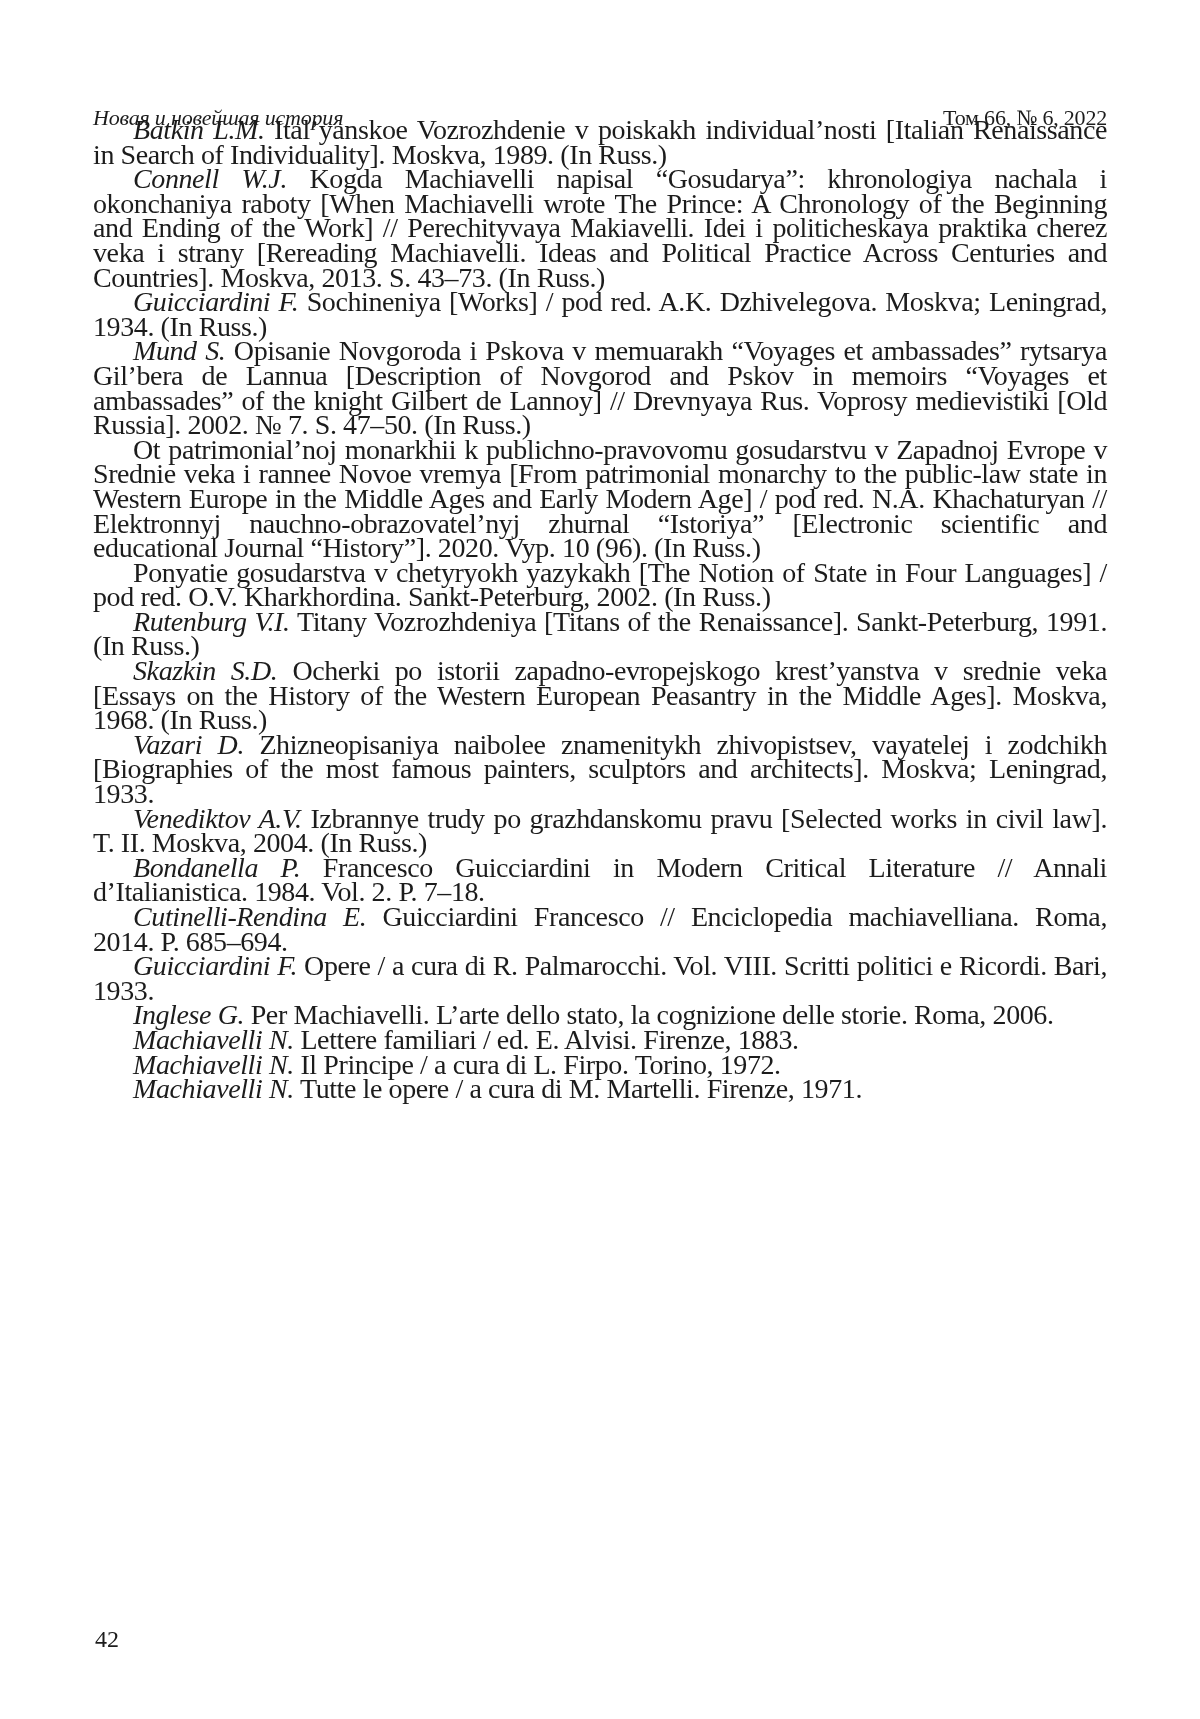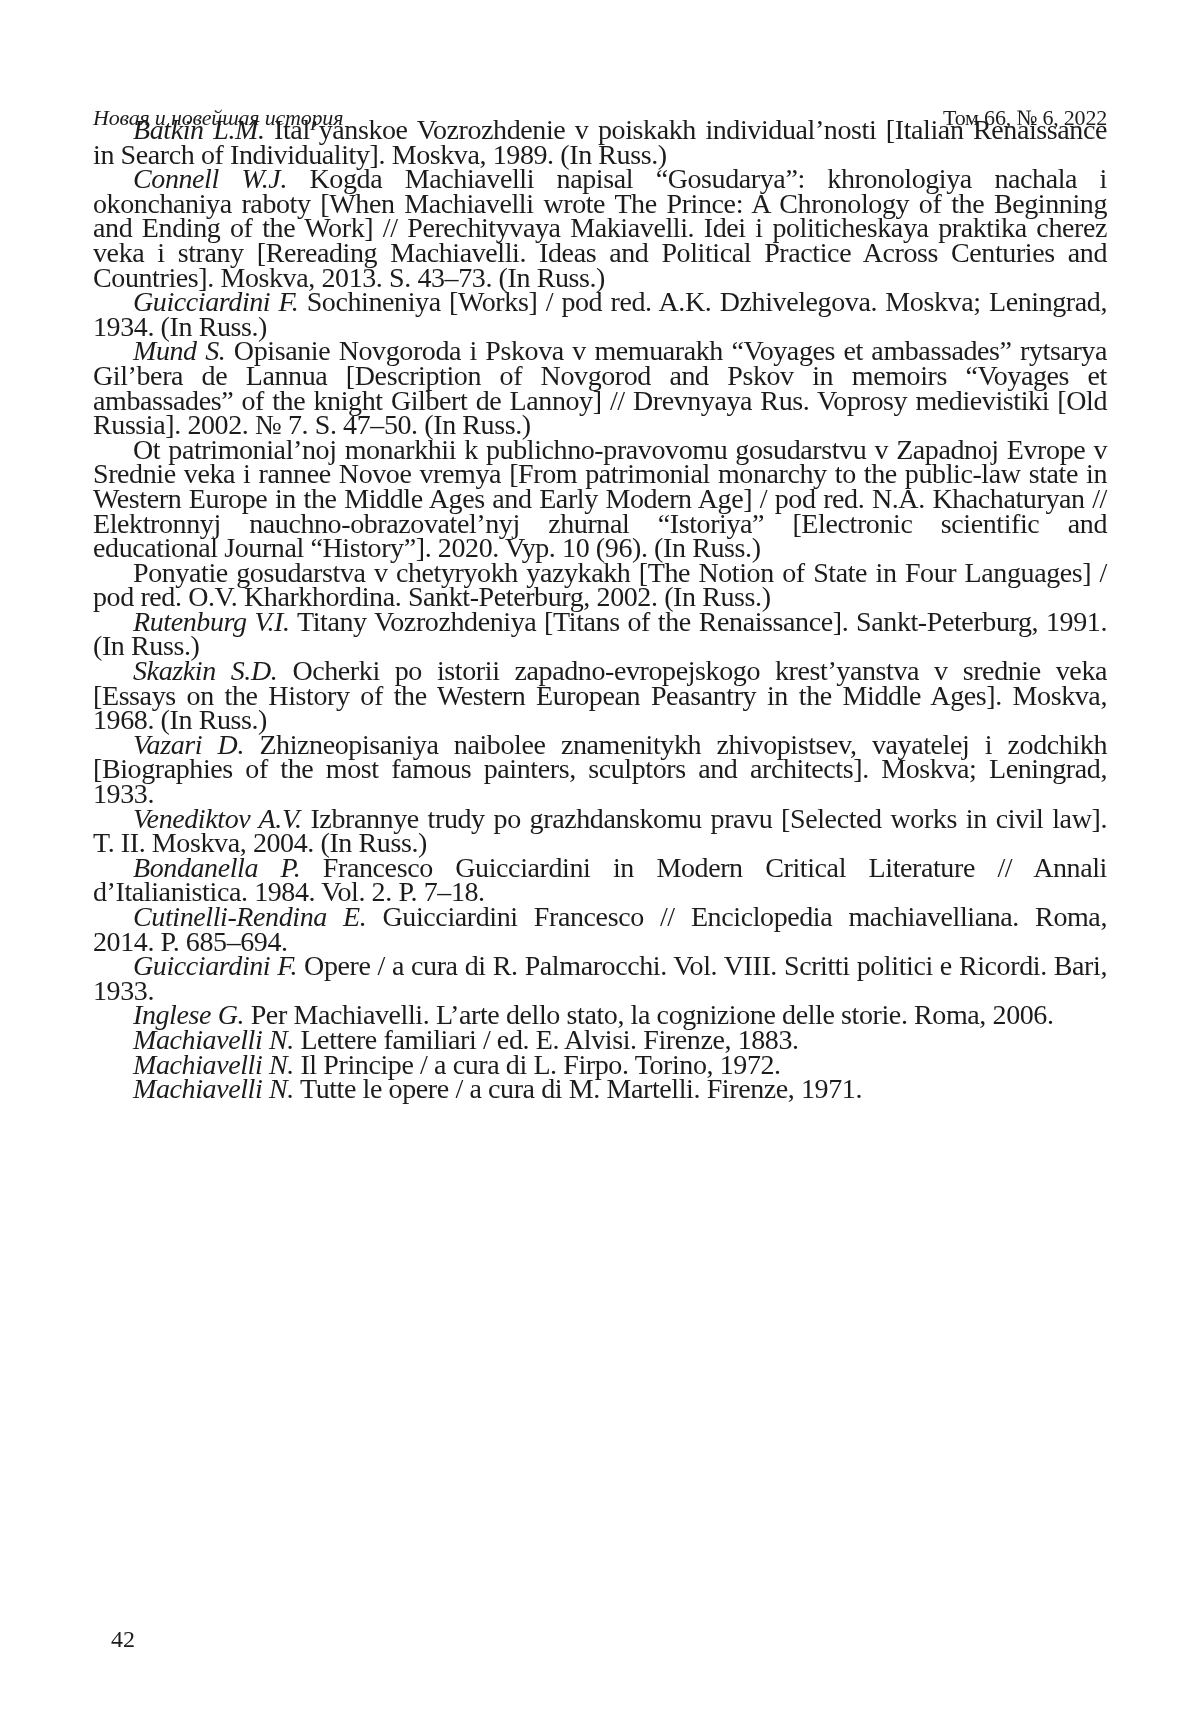--- a/index.html
+++ b/index.html
@@ -51,21 +51,20 @@
     text-indent: 40px;
   }
   .ref .au {
     font-style: italic;
   }
   .page-number {
     position: absolute;
     left: 95px;
     top: 1626px;
     font-size: 24px;
-    margin-left: 16px;
   }
 </style>
 </head>
 <body>
 
 <div class="page">
 
   <div class="page-header">
     <span class="journal-title">Новая и новейшая история</span>
     <span class="issue-info">Том 66, № 6, 2022</span>

